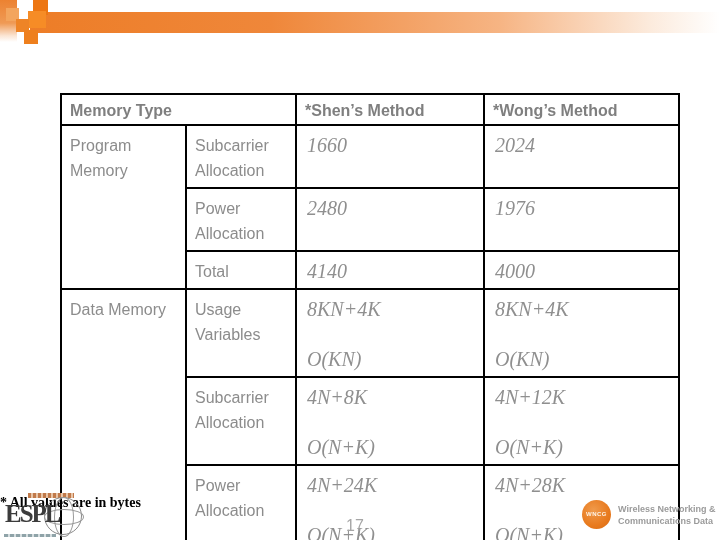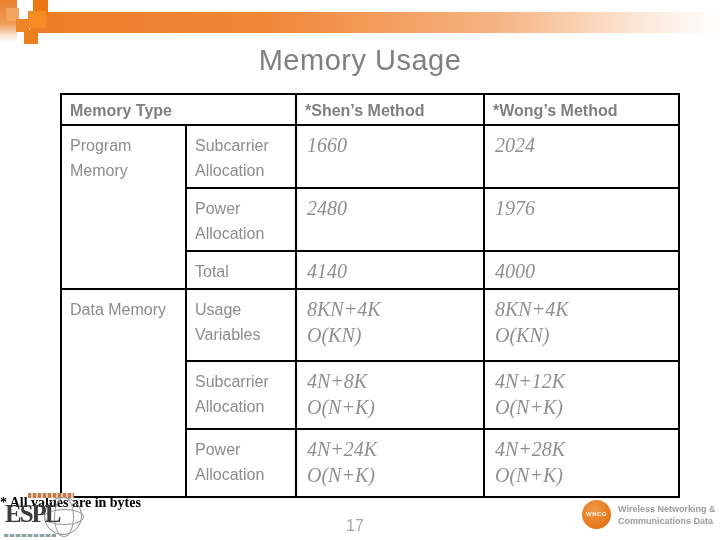--- a/index.html
+++ b/index.html
@@ -49,21 +49,21 @@
     font-size:16px; color:#8c8c8c; padding:7px 8px 4px 8px;
     line-height:25px;
     border-radius:8px;
   }
   td.val {
     font-family:"Liberation Serif", serif; font-style:italic;
     font-size:20px; color:#8f8f8f; padding:6px 10px 4px 10px;
     line-height:26px;
     border-radius:18px;
   }
-  td.val .line2 { margin-top:0; }
+  td.val .line2 { margin-top:24px; }
 
   
   .footnote {
     position:absolute; left:0; top:495px; width:668px;
     font-family:"Liberation Serif", serif;
     font-weight:bold; font-size:14px; color:#000;
   }
   .page-number {
     position:absolute; left:0; top:517px; width:710px;
     text-align:center; font-size:16px; color:#a6a6a6;
@@ -116,21 +116,20 @@
 <div class="slide">
 
   <div class="deco-vbar"></div>
   <div class="deco-hbar"></div>
   <div class="sq sq1"></div>
   <div class="sq sq2"></div>
   <div class="sq sq3"></div>
   <div class="sq sq4"></div>
   <div class="sq sq5"></div>
 
-  <div class="title">Memory Usage</div>
 
   <table class="mem">
     <colgroup>
       <col style="width:125px">
         <col style="width:110px">
         <col style="width:188px">
         <col style="width:195px">
     </colgroup>
     <tbody>
         <tr style="height:30px">

